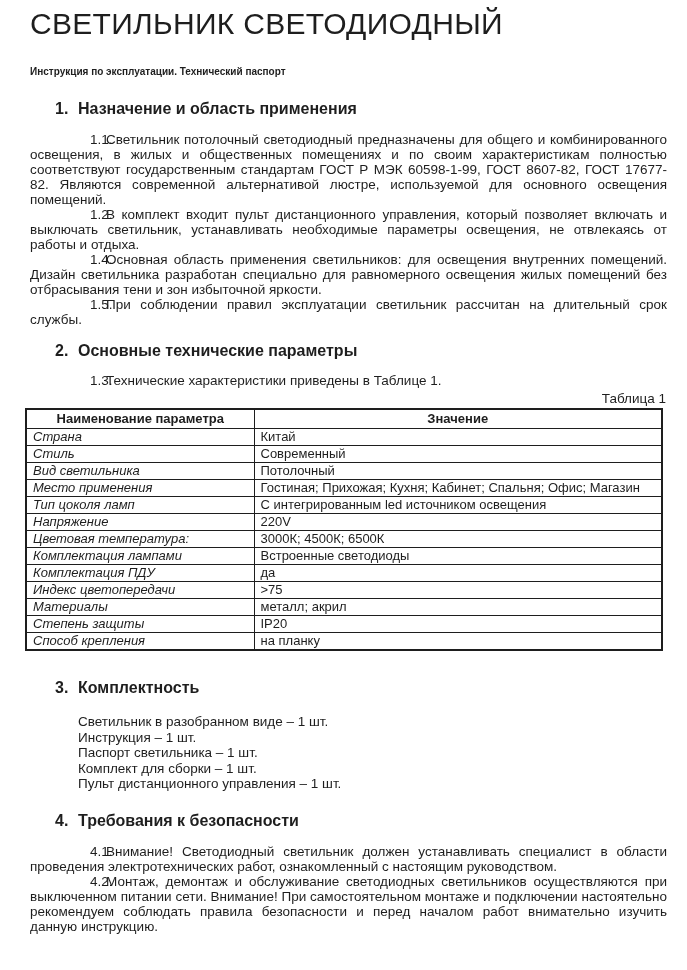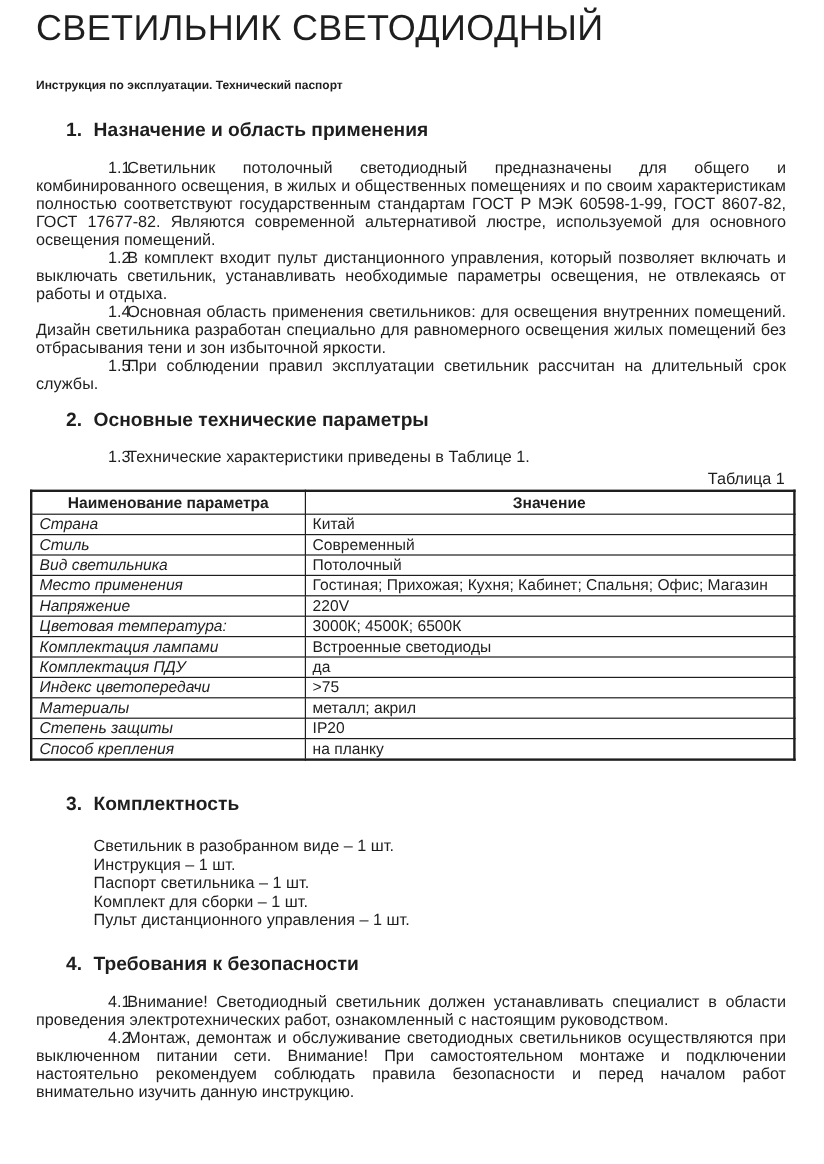--- a/index.html
+++ b/index.html
@@ -8,21 +8,21 @@
     width: 687px;
     height: 970px;
     background: #ffffff;
     color: #1e1e1e;
     font-family: "Liberation Sans", sans-serif;
     overflow: hidden;
   }
   .page {
     width: 687px;
     height: 840px;
-    padding: 6px 32px 0 30px;
+    padding: 6px 20px 0 30px;
   }
   .doc-title {
     font-size: 30px;
     font-weight: 400;
     letter-spacing: 0.3px;
     line-height: 36px;
     margin: 0;
   }
   .doc-subtitle {
     font-size: 10px;
@@ -135,20 +135,24 @@
         </tr>
       <tr>
           <td class="param-cell">Вид светильника</td>
           <td>Потолочный</td>
         </tr>
       <tr>
           <td class="param-cell">Место применения</td>
           <td>Гостиная; Прихожая; Кухня; Кабинет; Спальня; Офис; Магазин</td>
         </tr>
       <tr>
+          <td class="param-cell">Тип цоколя ламп</td>
+          <td>С интегрированным led источником освещения</td>
+        </tr>
+      <tr>
           <td class="param-cell">Напряжение</td>
           <td>220V</td>
         </tr>
       <tr>
           <td class="param-cell">Цветовая температура:</td>
           <td>3000К; 4500К; 6500К</td>
         </tr>
       <tr>
           <td class="param-cell">Комплектация лампами</td>
           <td>Встроенные светодиоды</td>

